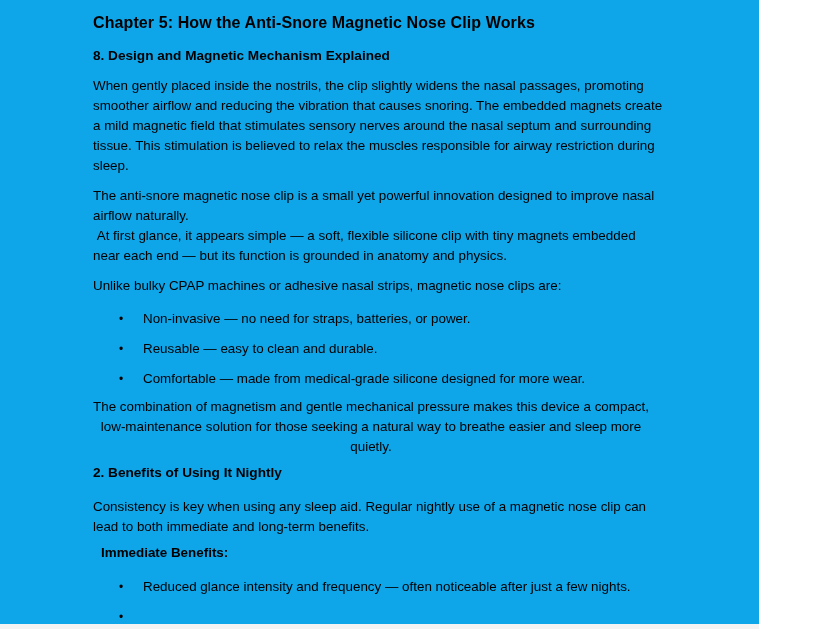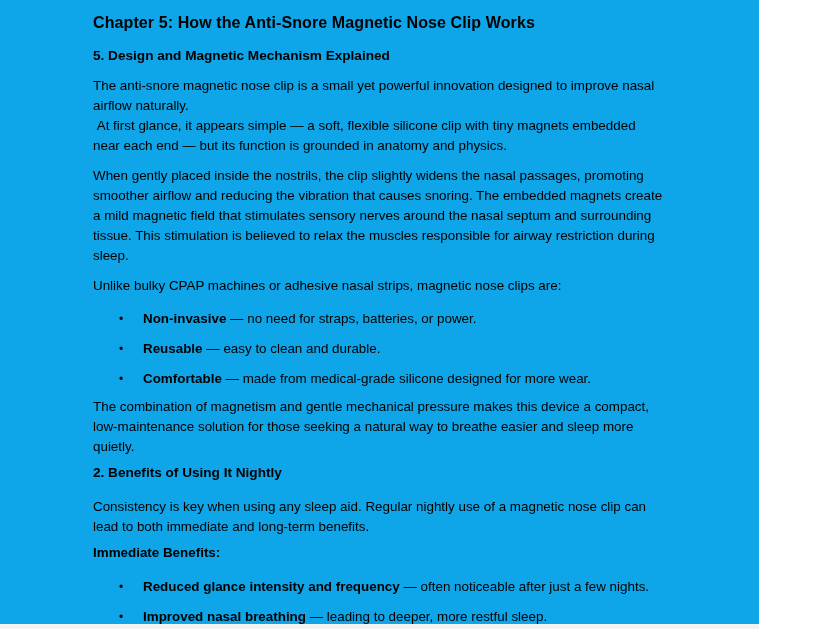--- a/index.html
+++ b/index.html
@@ -36,73 +36,74 @@
     font-size: 13.6px;
     line-height: 20px;
     font-weight: bold;
   }
   .heading-1 { margin-top: 13px; }
   .heading-2 { margin-top: 6px; text-align: center; }
   .para {
     white-space: pre-wrap;
     margin-top: 10px;
   }
-  .para-4 { margin-top: 8px; }
+  .para-4 { margin-top: 8px; text-align: center; }
   .para-5 { margin-top: 14px; }
   .subheading {
     font-weight: bold;
     margin-top: 6px;
+    margin-left: 8px;
   }
   ul.bullets {
     list-style: none;
     margin-top: 13px;
     margin-left: 26px;
   }
   ul.bullets-2 { margin-top: 14px; }
   ul.bullets li {
     display: flex;
     margin-bottom: 10px;
   }
   ul.bullets li:last-child { margin-bottom: 0; }
   .marker {
     flex: none;
     width: 24px;
     font-size: 12px;
     line-height: 20px;
   }
-  .li-text b { font-weight: bold; }
+  .li-text b { font-weight: normal; }
   .bottom-strip {
     position: absolute;
     left: 0;
     right: 0;
     bottom: 0;
     height: 5px;
     background: #f3f3f3;
   }
 </style>
 </head>
 <body>
 
 <div class="page">
   <div class="content">
 
     <h1 class="doc-title">Chapter 5: How the Anti-Snore Magnetic Nose Clip Works</h1>
 
-    <h2 class="section-heading heading-1">5. Design and Magnetic Mechanism Explained</h2>
-
-    <p class="para">The anti-snore magnetic nose clip is a small yet powerful innovation designed to improve nasal
-airflow naturally.
- At first glance, it appears simple — a soft, flexible silicone clip with tiny magnets embedded
-near each end — but its function is grounded in anatomy and physics.</p>
+    <h2 class="section-heading heading-1">8. Design and Magnetic Mechanism Explained</h2>
 
     <p class="para">When gently placed inside the nostrils, the clip slightly widens the nasal passages, promoting
 smoother airflow and reducing the vibration that causes snoring. The embedded magnets create
 a mild magnetic field that stimulates sensory nerves around the nasal septum and surrounding
 tissue. This stimulation is believed to relax the muscles responsible for airway restriction during
 sleep.</p>
+
+    <p class="para">The anti-snore magnetic nose clip is a small yet powerful innovation designed to improve nasal
+airflow naturally.
+ At first glance, it appears simple — a soft, flexible silicone clip with tiny magnets embedded
+near each end — but its function is grounded in anatomy and physics.</p>
 
     <p class="para">Unlike bulky CPAP machines or adhesive nasal strips, magnetic nose clips are:</p>
 
     <ul class="bullets bullets-1">
       <li>
         <span class="marker">•</span>
         <span class="li-text"><b>Non-invasive</b><span> — no need for straps, batteries, or power.</span></span>
       </li>
       <li>
         <span class="marker">•</span>
@@ -125,20 +126,19 @@
 
     <p class="subheading">Immediate Benefits:</p>
 
     <ul class="bullets bullets-2">
       <li>
         <span class="marker">•</span>
         <span class="li-text"><b>Reduced glance intensity and frequency</b><span> — often noticeable after just a few nights.</span></span>
       </li>
       <li>
         <span class="marker">•</span>
-        <span class="li-text"><b>Improved nasal breathing</b><span> — leading to deeper, more restful sleep.</span></span>
       </li>
     </ul>
 
   </div>
 
   <div class="bottom-strip"></div>
 </div>
 
 </body></html>

